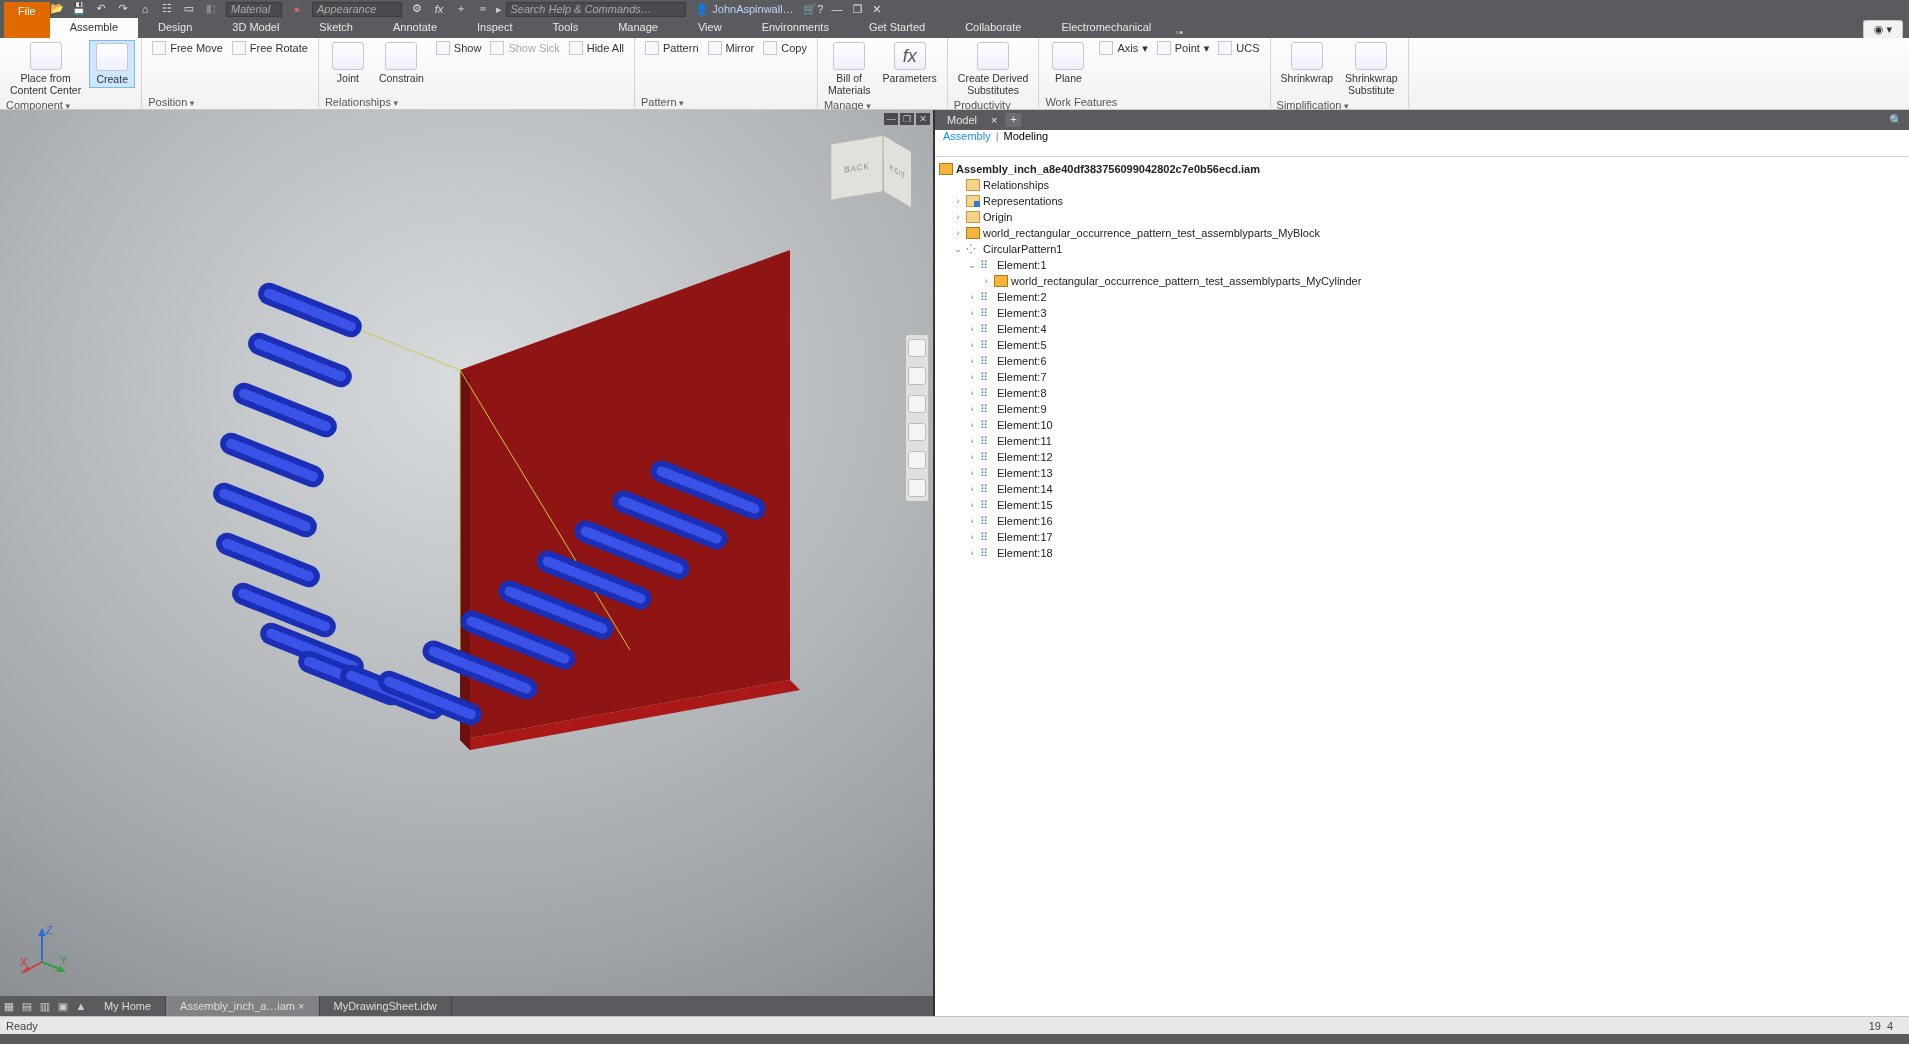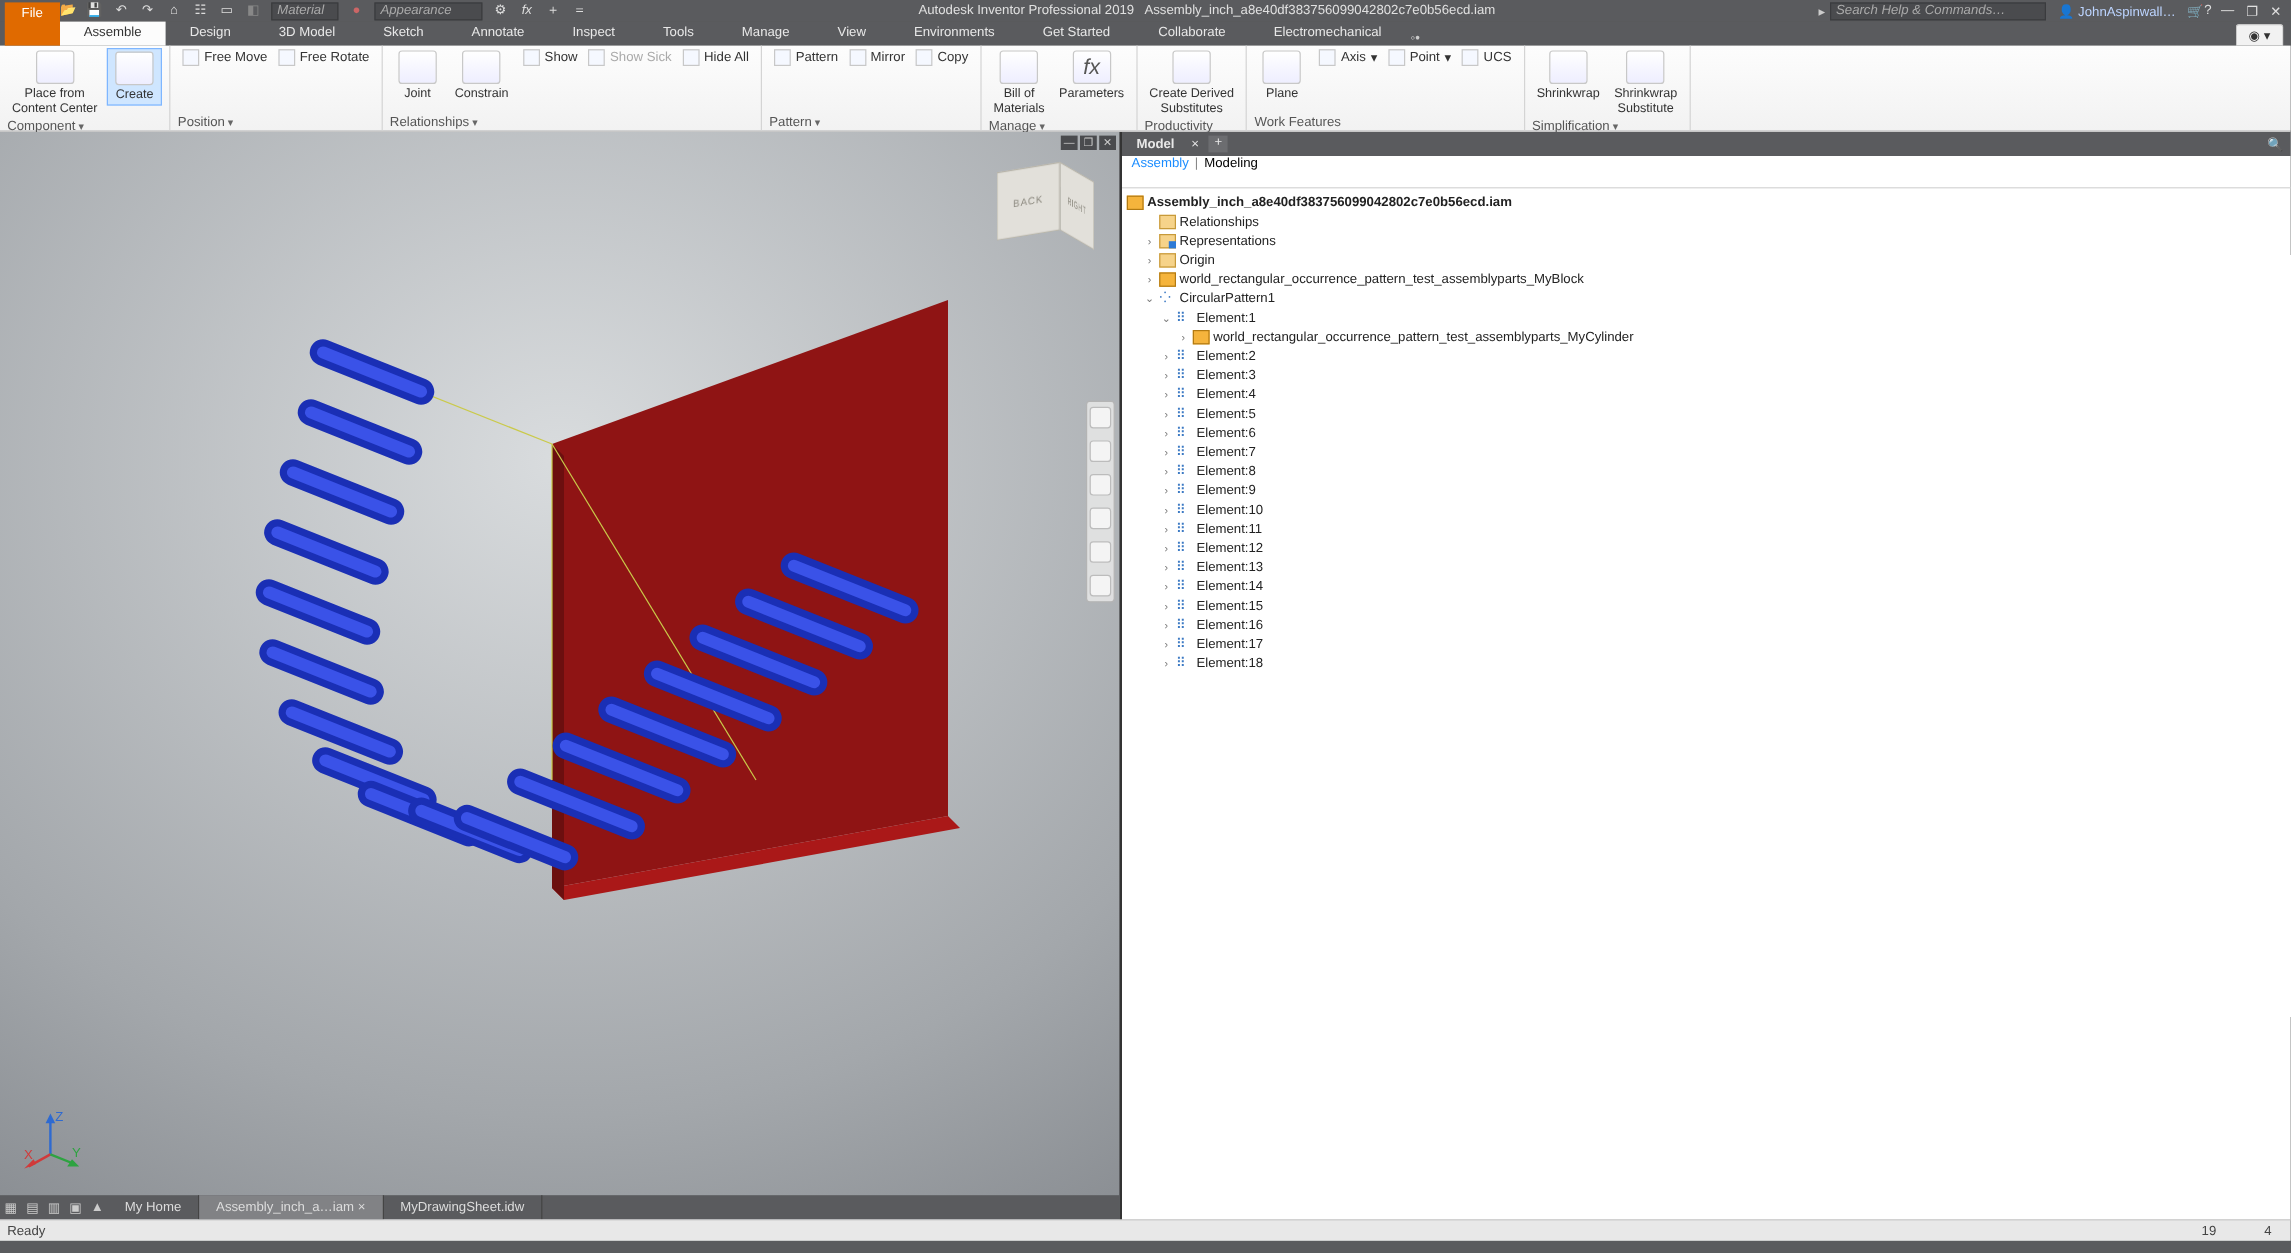--- a/index.html
+++ b/index.html
@@ -49,21 +49,21 @@
 .triad { position: absolute; left: 20px; bottom: 42px; }
 
 .doctabs { position: absolute; left: 0; right: 0; bottom: 0; height: 20px; background: #5a5b5e; display: flex; align-items: center; color: #ddd; }
 .doctabs .dbtn { width: 18px; height: 18px; display: inline-flex; align-items: center; justify-content: center; cursor: pointer; color: #ccc; }
 .doctabs .dtab { padding: 0 14px; height: 20px; line-height: 20px; border-right: 1px solid #444; cursor: pointer; }
 .doctabs .dtab.active { background: #818285; }
 
 
 .browser { flex: 1; background: #fff; display: flex; flex-direction: column; }
 .bhdr { height: 20px; background: #5a5b5e; display: flex; align-items: center; color: #e8e8e8; padding: 0 6px; gap: 8px; }
-.bhdr .bt  { padding: 0 6px; cursor: pointer; font-weight: bold; }
+.bhdr .bt  { padding: 0 6px; cursor: pointer; }
 .bhdr .add { width: 16px; height: 14px; background: #6c6d70; text-align: center; line-height: 13px; cursor: pointer; }
 .bhdr .srch { margin-left: auto; cursor: pointer; color: #ccc; }
 .bsub { height: 27px; border-bottom: 1px solid #d4d4d4; display: flex; align-items: flex-start; gap: 5px; padding: 0 8px; }
 .bsub span { cursor: pointer; }
 .bsub .on  { color: #1a8cff; }
 
 .tree { flex: 1; overflow: auto; padding: 4px 0 4px 4px; color: #222; }
 .node { display: flex; align-items: center; height: 16px; gap: 3px; white-space: nowrap; cursor: default; }
 .node .tw { width: 10px; text-align: center; color: #7a7a7a; cursor: pointer; font-size: 9px; }
 .node .ic { width: 14px; height: 12px; }
@@ -73,21 +73,21 @@
 .ic.rep::after { content: ""; position: absolute; right: -1px; bottom: -1px; width: 6px; height: 6px; background: #2d7ad6; }
 .ic.part { background: #f5b43c; border: 1px solid #b27a12; }
 .ic.pat  { background: none; border: none; }
 .ic.pat::before { content: "⁘"; color: #3c7ac4; font-size: 12px; line-height: 10px; }
 .ic.el   { background: none; border: none; }
 .ic.el::before { content: "⠿"; color: #3c7ac4; font-size: 11px; line-height: 10px; }
 .node.bold .tx { font-weight: 600; }
 
 
 .status { height: 18px; background: #e8e8e8; border-top: 1px solid #c6c6c6; display: flex; align-items: center; padding: 0 6px; color: #444; }
-.status .r { margin-left: auto; display: flex; gap: 40px; padding-right: 10px; text-align: right; }
+.status .r { margin-left: auto; display: flex; gap: 6px; padding-right: 10px; text-align: right; }
 
 
 .scene svg { position: absolute; inset: 0; }
 </style>
 </head>
 <body>
 
 <div class="titlebar">
   <div class="qat">
     <span class="qbtn">◩</span>
@@ -102,24 +102,20 @@
     <span class="qbtn" style="color:#888">◧</span>
     <span class="searchbox" style="width:56px">Material</span>
     <span class="qbtn" style="color:#c66">●</span>
     <span class="searchbox" style="width:90px">Appearance</span>
     <span class="qbtn">⚙</span>
     <span class="qbtn">
         <i>fx</i>
       </span>
     <span class="qbtn">＋</span>
     <span class="qbtn">＝</span>
-  </div>
-  <div style="flex:1;text-align:center">
-    <span>Autodesk Inventor Professional 2019</span>&nbsp;&nbsp;
-    <span>Assembly_inch_a8e40df383756099042802c7e0b56ecd.iam</span>
   </div>
   <span style="color:#ccc;padding-right:4px">▸</span>
   <span class="searchbox" placeholder="Search Help &amp; Commands…">Search Help &amp; Commands…</span>
   <span style="padding:0 10px;color:#bcd4ff">👤 <span>JohnAspinwall…</span></span>
   <span class="qbtn">🛒</span>
   <span class="qbtn">?</span>
   <div class="wctrl">
     <span class="qbtn">—</span>
     <span class="qbtn">❐</span>
     <span class="qbtn">✕</span>

